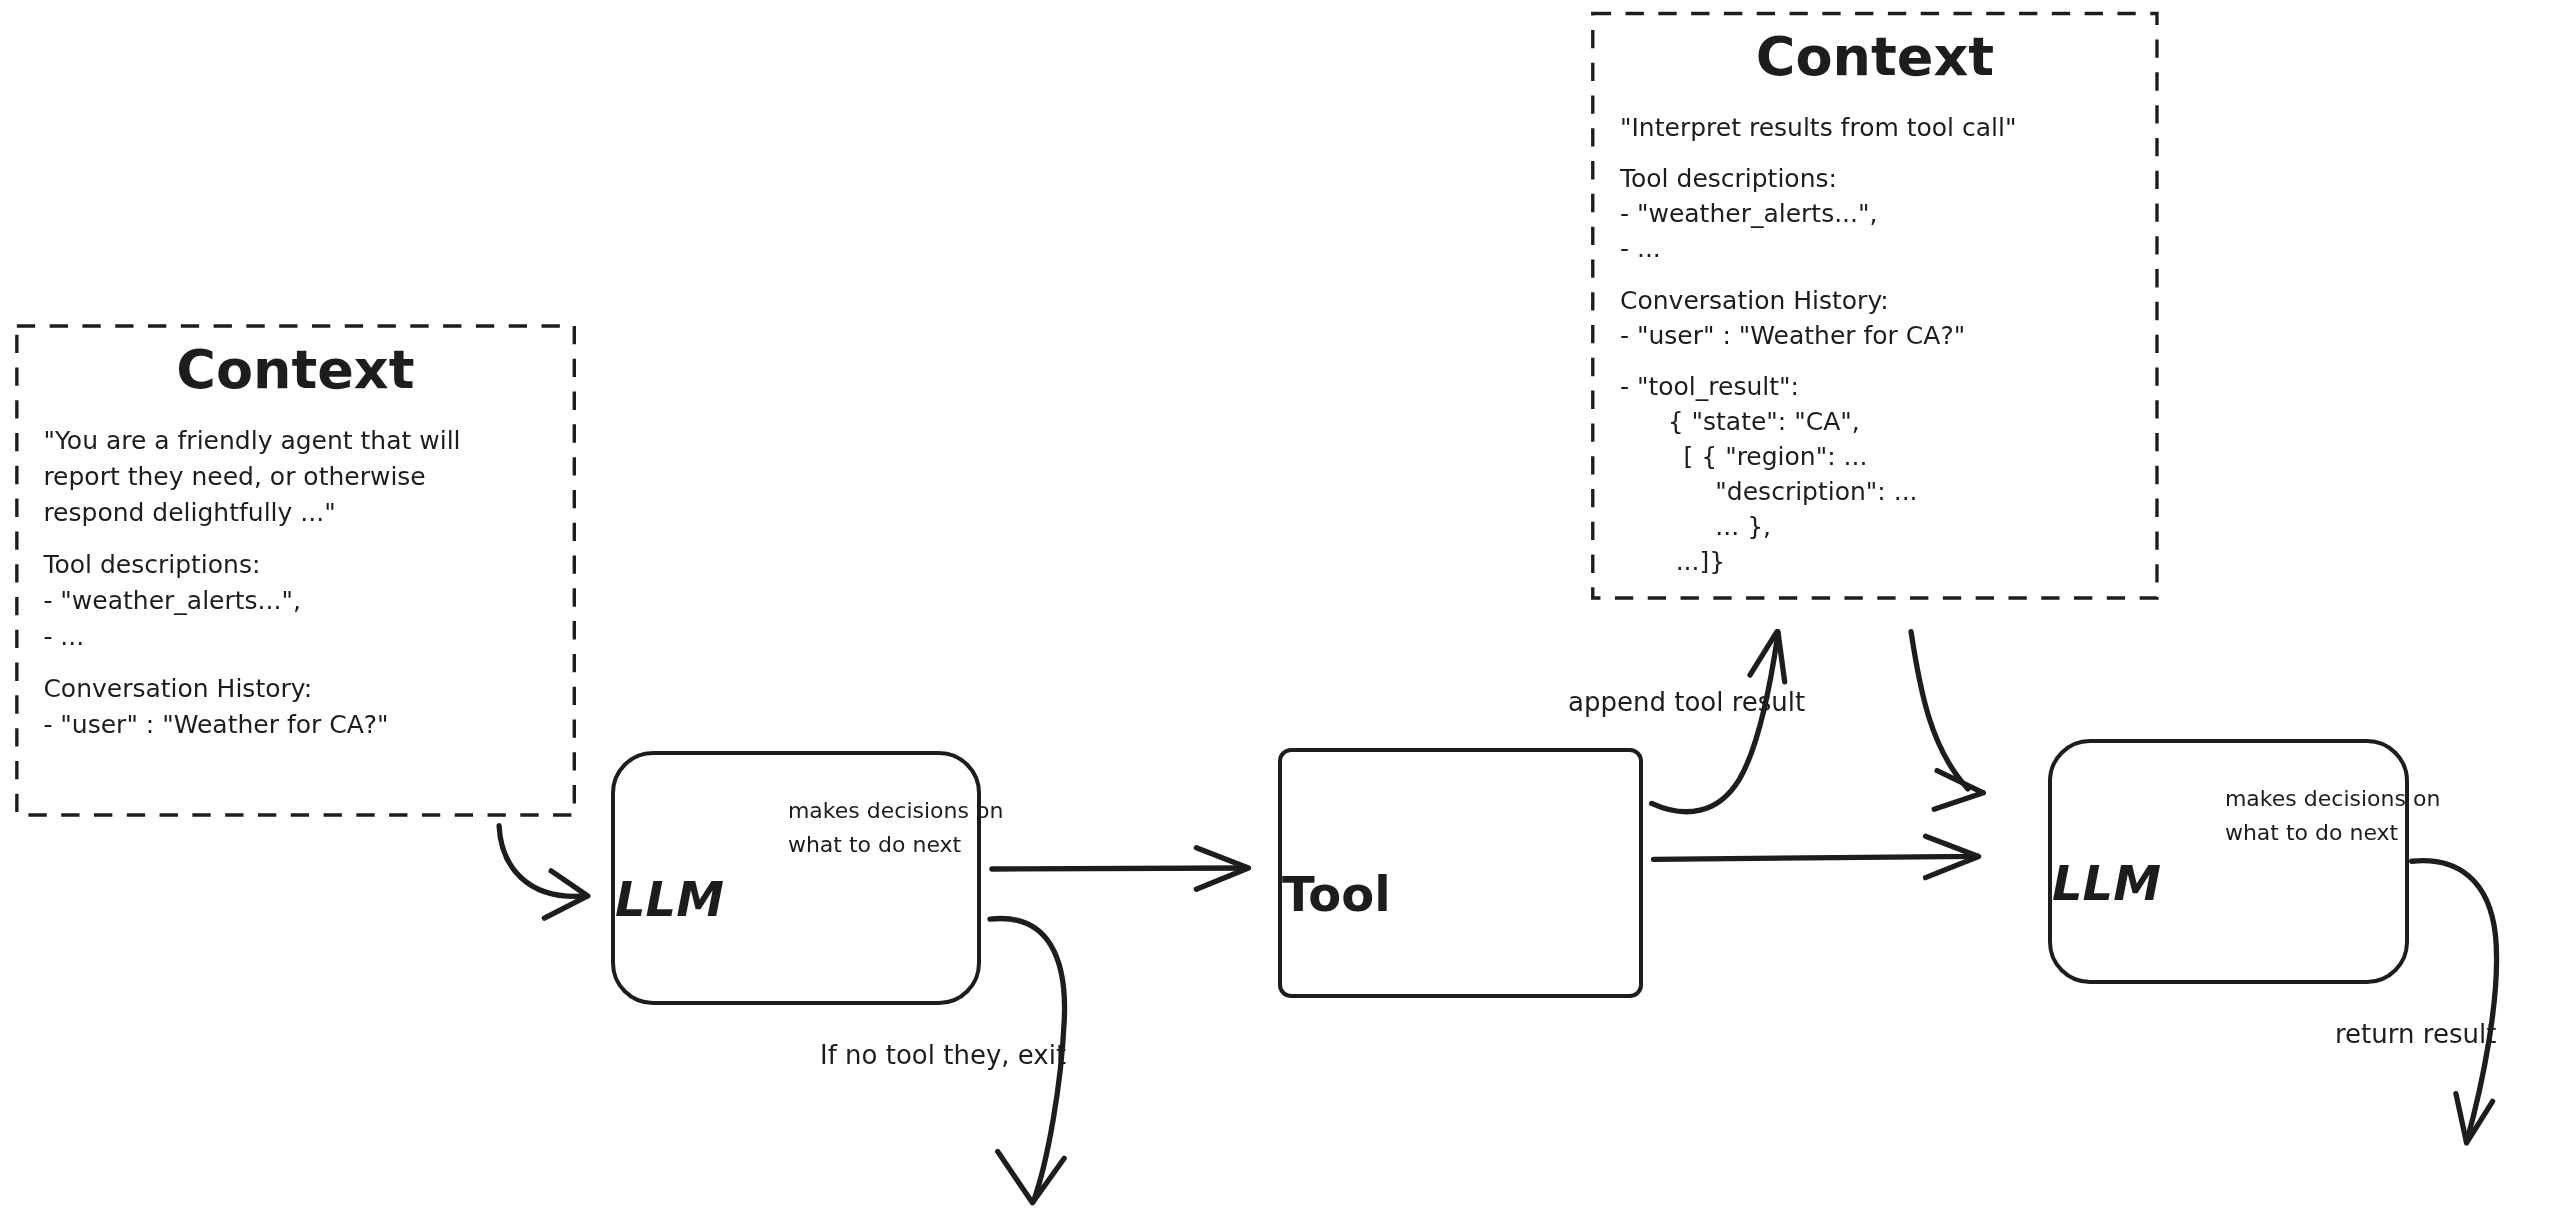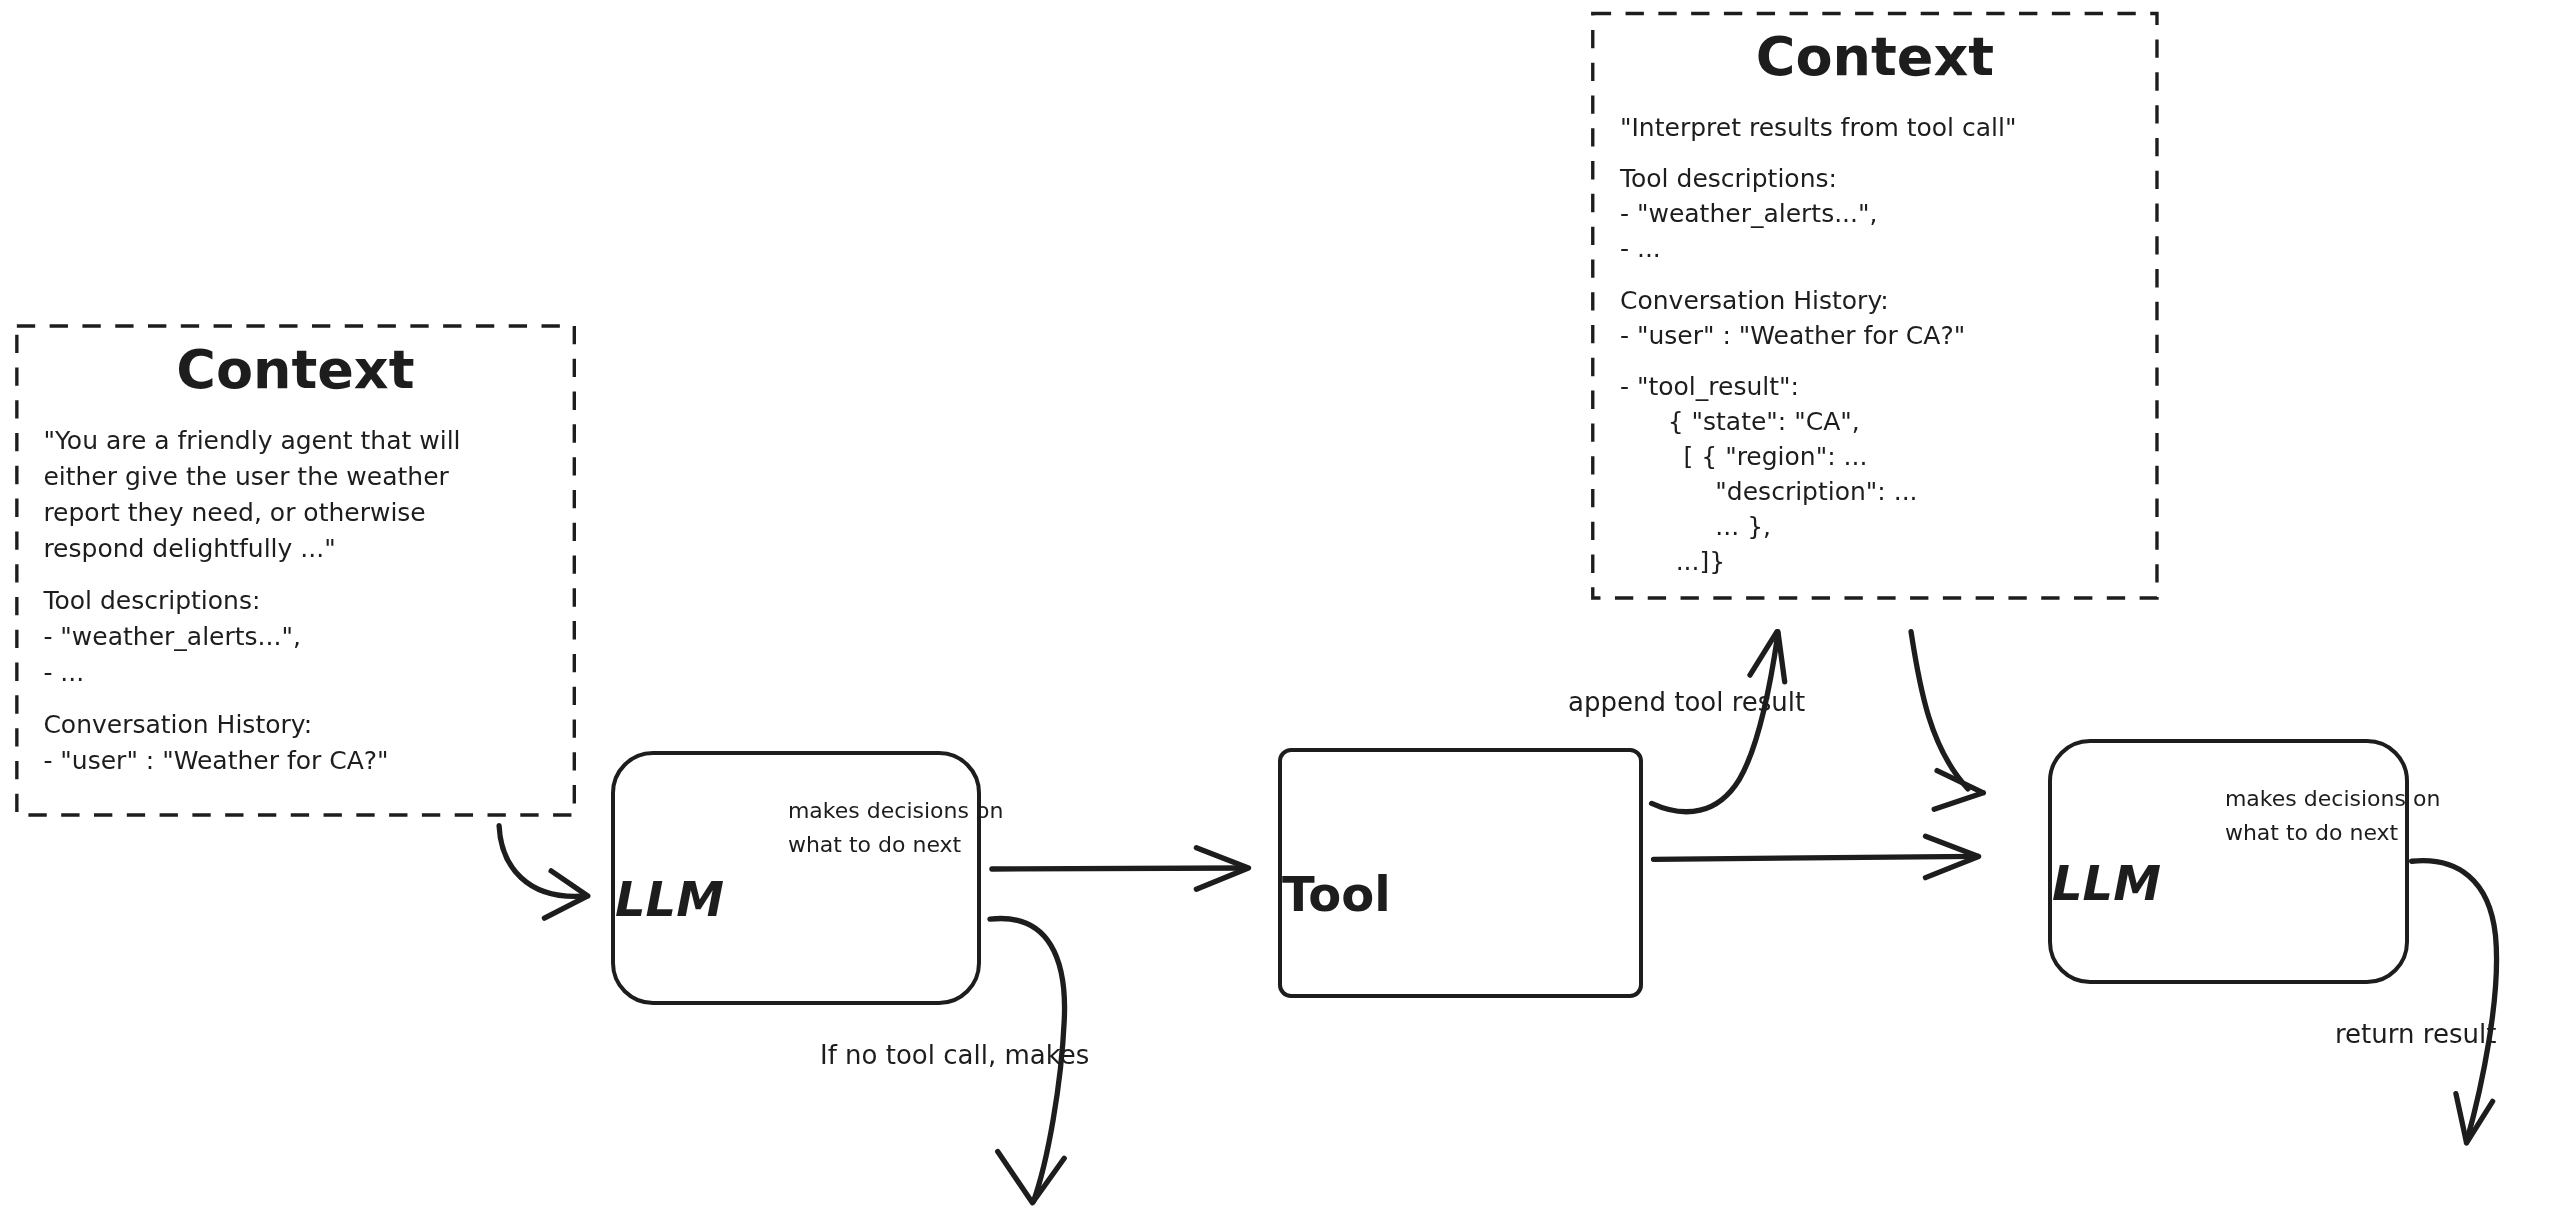--- a/index.html
+++ b/index.html
@@ -109,21 +109,20 @@
     <path class="arrow" d="M 2008 799 L 2056 822 M 2005 839 L 2056 822"></path>
 
     <path class="arrow" d="M 2500 893 C 2548 888 2581 913 2587 970 C 2593 1032 2573 1127 2557 1184"></path>
     <path class="arrow" d="M 2546 1134 L 2557 1185 M 2584 1142 L 2557 1185"></path>
   </svg>
 
   <div class="ctx ctx1" style="left:16.4px; top:326px; width:558px; height:489px;">
     <div class="ctx-title">Context</div>
     <div class="ctx-body">
         <div class="tline">"You are a friendly agent that will</div>
-        <div class="tline">either give the user the weather</div>
         <div class="tline">report they need, or otherwise</div>
         <div class="tline">respond delightfully ..."</div>
         <div class="tline gap"></div>
         <div class="tline">Tool descriptions:</div>
         <div class="tline">- "weather_alerts...",</div>
         <div class="tline">- ...</div>
         <div class="tline gap"></div>
         <div class="tline">Conversation History:</div>
         <div class="tline">- "user" : "Weather for CA?"</div>
       </div>
@@ -164,17 +163,17 @@
 
   <div class="node" style="left:2048px; top:739px; width:361px; height:245px;">
     <div class="node-title italic">LLM</div>
     <div class="node-sub">
         <div class="tline">makes decisions on</div>
         <div class="tline">what to do next</div>
       </div>
   </div>
 
   <div class="edge-label" style="left:1568px; top:687px;">append tool result</div>
-  <div class="edge-label" style="left:820px; top:1040px;">If no tool call, makes</div>
+  <div class="edge-label" style="left:820px; top:1040px;">If no tool they, exit</div>
   <div class="edge-label" style="left:2335px; top:1019px;">return result</div>
 
 </div>
 
 
 </body></html>

